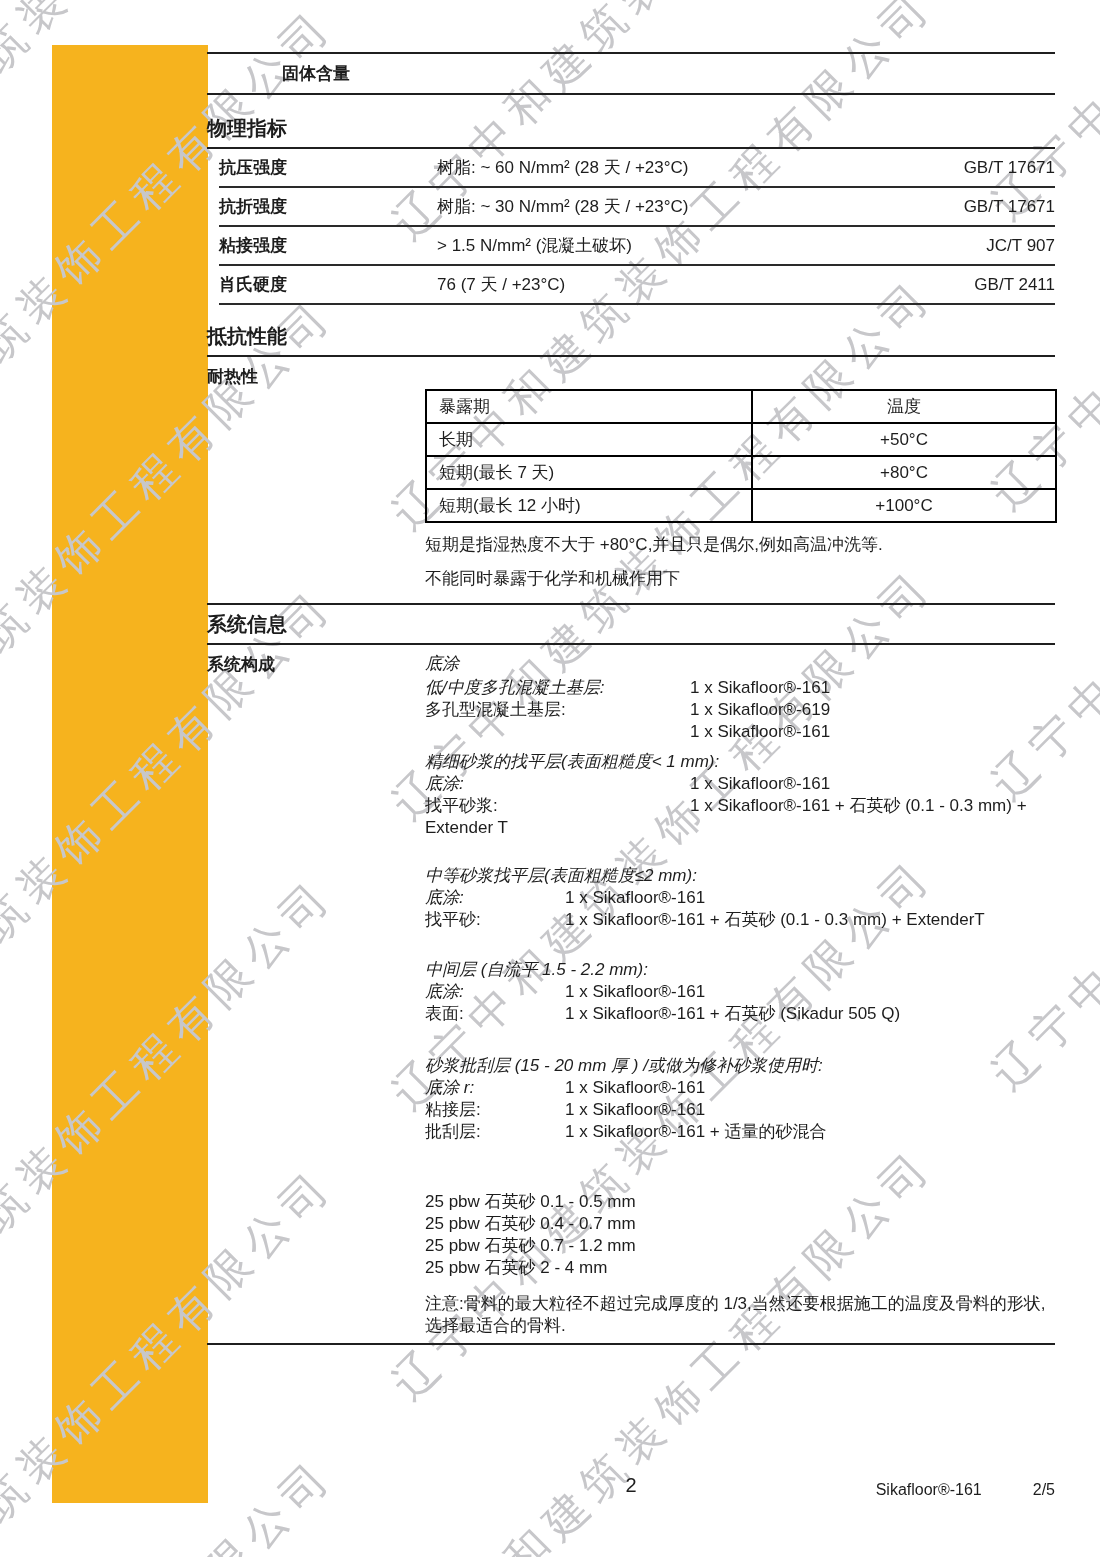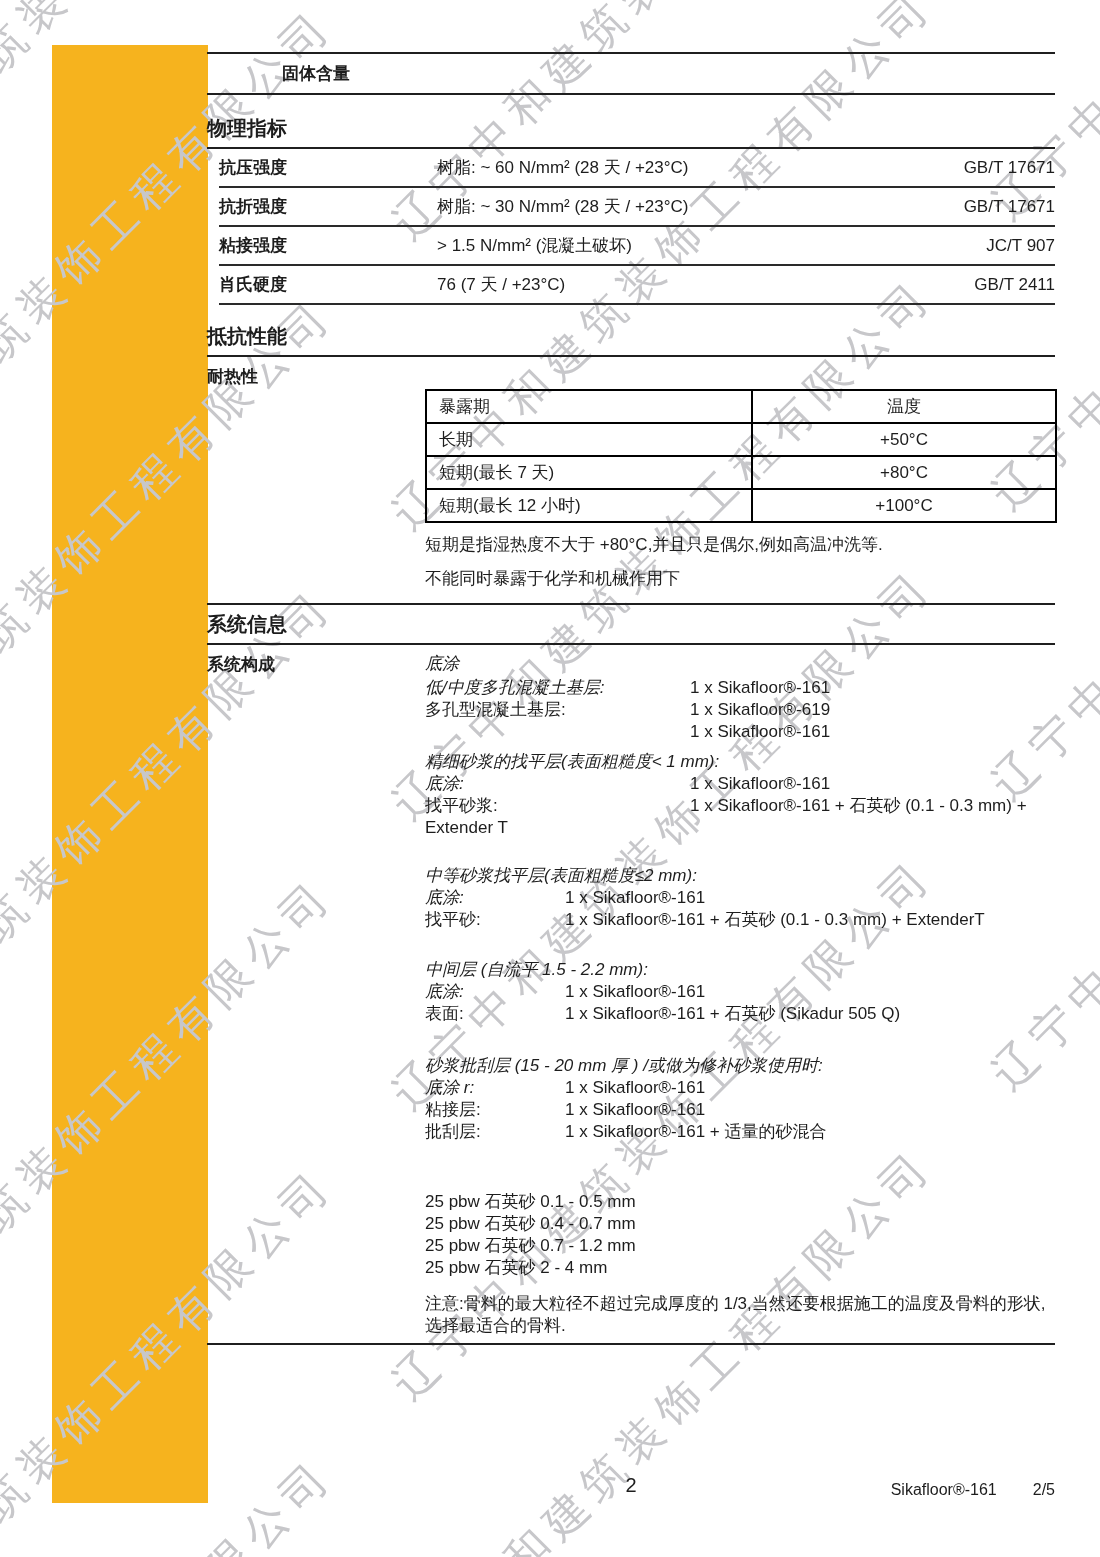--- a/index.html
+++ b/index.html
@@ -49,21 +49,21 @@
   .blk-b2 { margin-top:8px; }
   .blk-b3 { margin-top:26px; }
   .blk-b4 { margin-top:28px; }
   .blk-b5 { margin-top:30px; }
   .aggs { margin-top:48px; }
   .sys-note { margin-top:14px; width:635px; line-height:22px; }
   .end-divider { margin-top:6px; border-bottom:2px solid #1f1f1f; }
 
   .footer-page { position:absolute; left:207px; top:1474px; width:848px; text-align:center;
                  font-size:20px; z-index:2; }
-  .footer-right { position:absolute; right:45px; top:1481px; display:flex; gap:36px;
+  .footer-right { position:absolute; right:45px; top:1481px; display:flex; gap:51px;
                   font-size:16px; z-index:2; align-items:baseline; }
 </style>
 </head>
 <body>
 
 <div class="page">
   <div class="band"></div>
   <div class="wm-layer">
       <div class="wm" style="top: 230px;">辽宁中和建筑装饰工程有限公司　　辽宁中和建筑装饰工程有限公司　　辽宁中和建筑装饰工程有限公司　　</div>
       <div class="wm" style="top: 520px;">辽宁中和建筑装饰工程有限公司　　辽宁中和建筑装饰工程有限公司　　辽宁中和建筑装饰工程有限公司　　</div>

